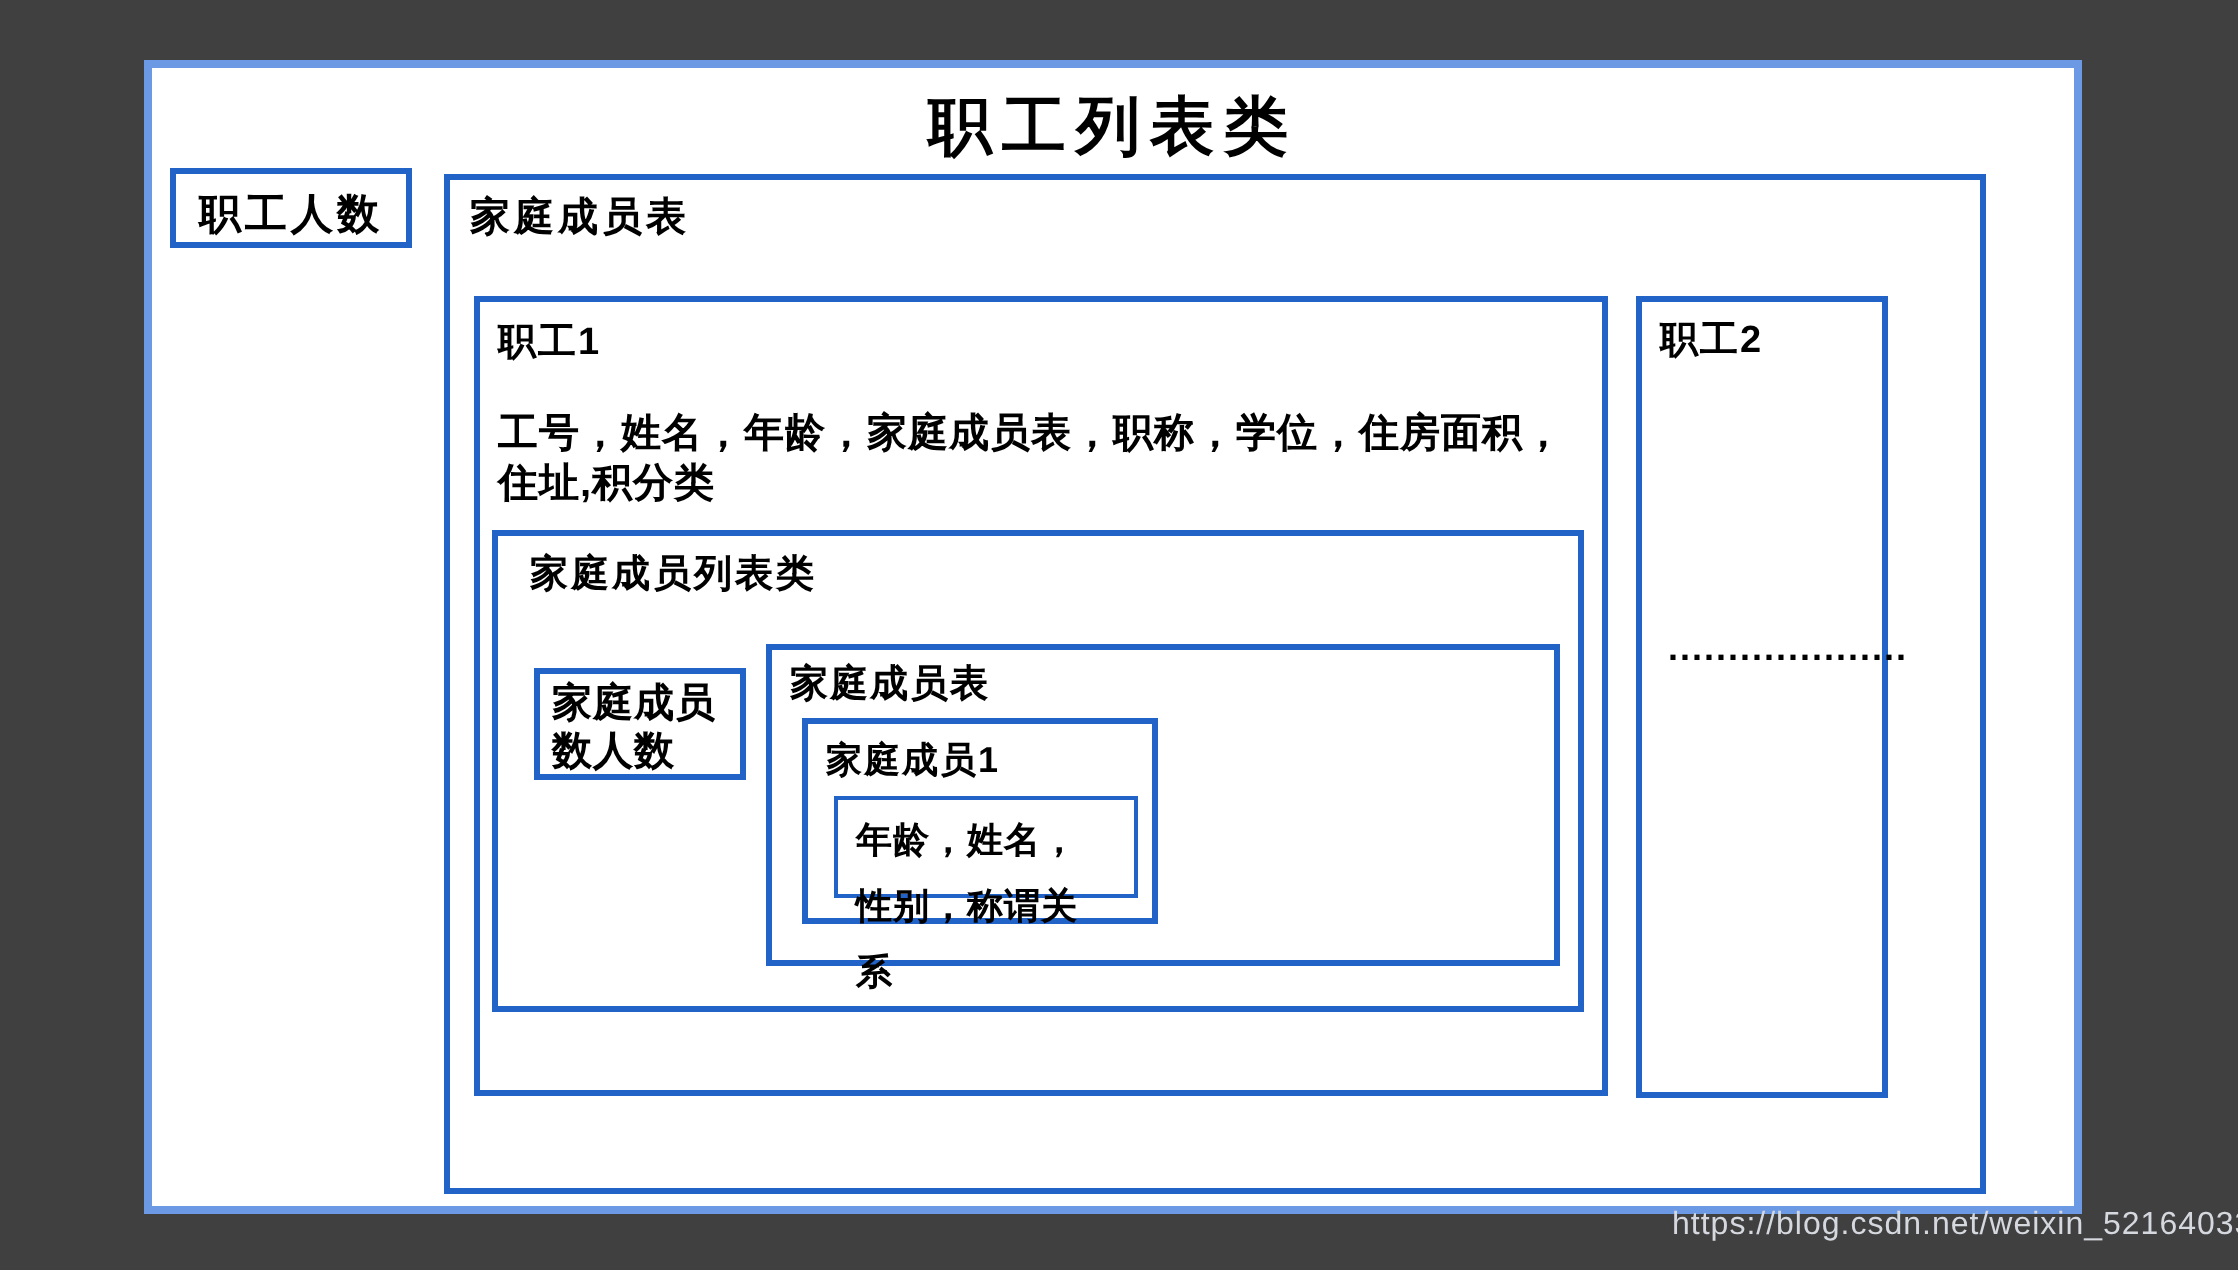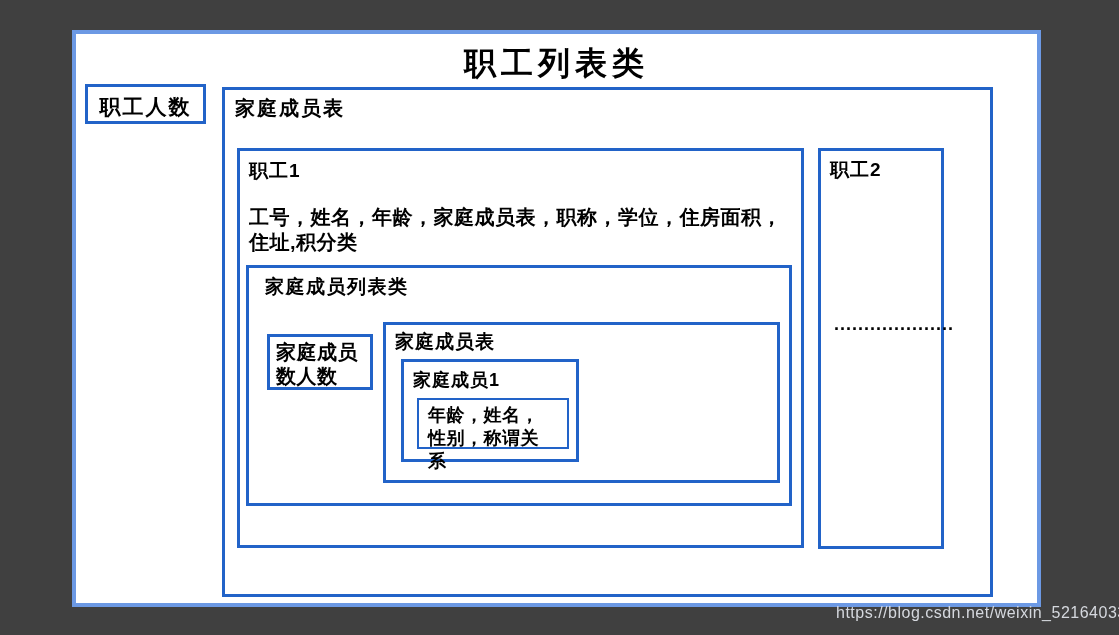--- a/index.html
+++ b/index.html
@@ -30,21 +30,21 @@
   }
   #family-class-label{left:16px;top:6px;font-size:19px;letter-spacing:1.5px;}
   #member-count-text{
     position:absolute;left:6px;top:3px;width:90px;
     font-size:20px;line-height:24px;letter-spacing:0.5px;
   }
   #table-label{left:9px;top:4px;font-size:19px;letter-spacing:1px;}
   #member1-label{left:9px;top:6px;font-size:18px;}
   #member1-attrs{
     position:absolute;left:9px;top:4px;width:128px;
-    font-size:18px;line-height:23px;letter-spacing:0.5px;
+    font-size:18px;line-height:33px;letter-spacing:0.5px;
   }
   #member2-label{left:9px;top:6px;font-size:18px;}
   #member2-dots{left:24px;top:48px;font-size:17px;letter-spacing:1px;}
   #emp2-label{left:9px;top:6px;font-size:19px;}
   #emp2-dots{left:13px;top:163px;font-size:18px;letter-spacing:1px;}
   #watermark{
     position:absolute;left:836px;top:604px;
     font-size:16px;font-weight:normal;color:#d5d8de;letter-spacing:0.5px;
     white-space:nowrap;
   }

